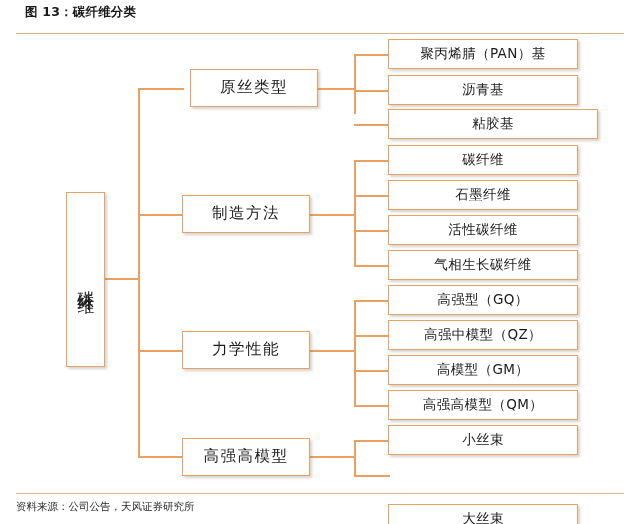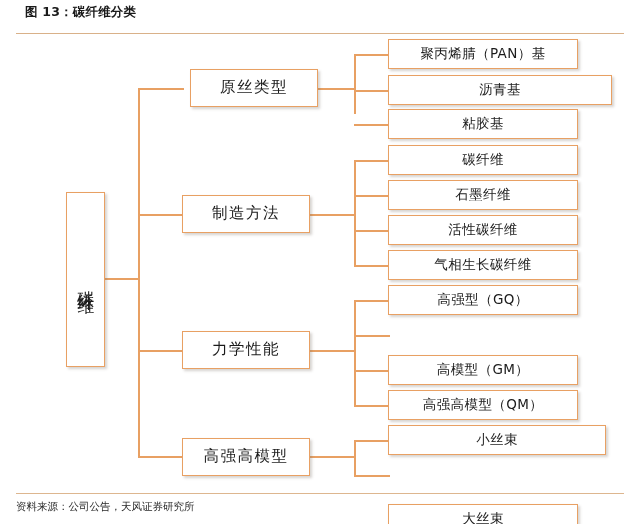--- a/index.html
+++ b/index.html
@@ -162,51 +162,54 @@
     <div class="node node-cat" style="left:182px; top:297px; width:128px; height:38px;">
       <span>力学性能</span>
     </div>
     <div class="node node-cat" style="left:182px; top:404px; width:128px; height:38px;">
       <span>高强高模型</span>
     </div>
 
     <div class="node node-leaf" style="left:388px; top:5px; width:190px; height:30px;">
       <span>聚丙烯腈（PAN）基</span>
     </div>
-    <div class="node node-leaf" style="left:388px; top:41px; width:224px; height:30px;">
+    <div class="node node-leaf" style="left:388px; top:41px; width:190px; height:30px;">
       <span>沥青基</span>
     </div>
-    <div class="node node-leaf" style="left:388px; top:75px; width:190px; height:30px;">
+    <div class="node node-leaf" style="left:388px; top:75px; width:210px; height:30px;">
       <span>粘胶基</span>
     </div>
 
     <div class="node node-leaf" style="left:388px; top:111px; width:190px; height:30px;">
       <span>碳纤维</span>
     </div>
     <div class="node node-leaf" style="left:388px; top:146px; width:190px; height:30px;">
       <span>石墨纤维</span>
     </div>
     <div class="node node-leaf" style="left:388px; top:181px; width:190px; height:30px;">
       <span>活性碳纤维</span>
     </div>
     <div class="node node-leaf" style="left:388px; top:216px; width:190px; height:30px;">
       <span>气相生长碳纤维</span>
     </div>
 
     <div class="node node-leaf" style="left:388px; top:251px; width:190px; height:30px;">
       <span>高强型（GQ）</span>
     </div>
+    <div class="node node-leaf" style="left:388px; top:286px; width:190px; height:30px;">
+      <span>高强中模型（QZ）</span>
+    </div>
     <div class="node node-leaf" style="left:388px; top:321px; width:190px; height:30px;">
       <span>高模型（GM）</span>
     </div>
     <div class="node node-leaf" style="left:388px; top:356px; width:190px; height:30px;">
       <span>高强高模型（QM）</span>
     </div>
 
-    <div class="node node-leaf" style="left:388px; top:391px; width:218px; height:30px;">
+    <div class="node node-leaf" style="left:388px; top:391px; width:190px; height:30px;">
       <span>小丝束</span>
     </div>
     <div class="node node-leaf" style="left:388px; top:426px; width:190px; height:30px;margin-top:44px;">
       <span>大丝束</span>
     </div>
 
   </div>
 
   <div class="rule rule-bottom"></div>
   <div class="fig-source">资料来源：公司公告，天风证券研究所</div>

